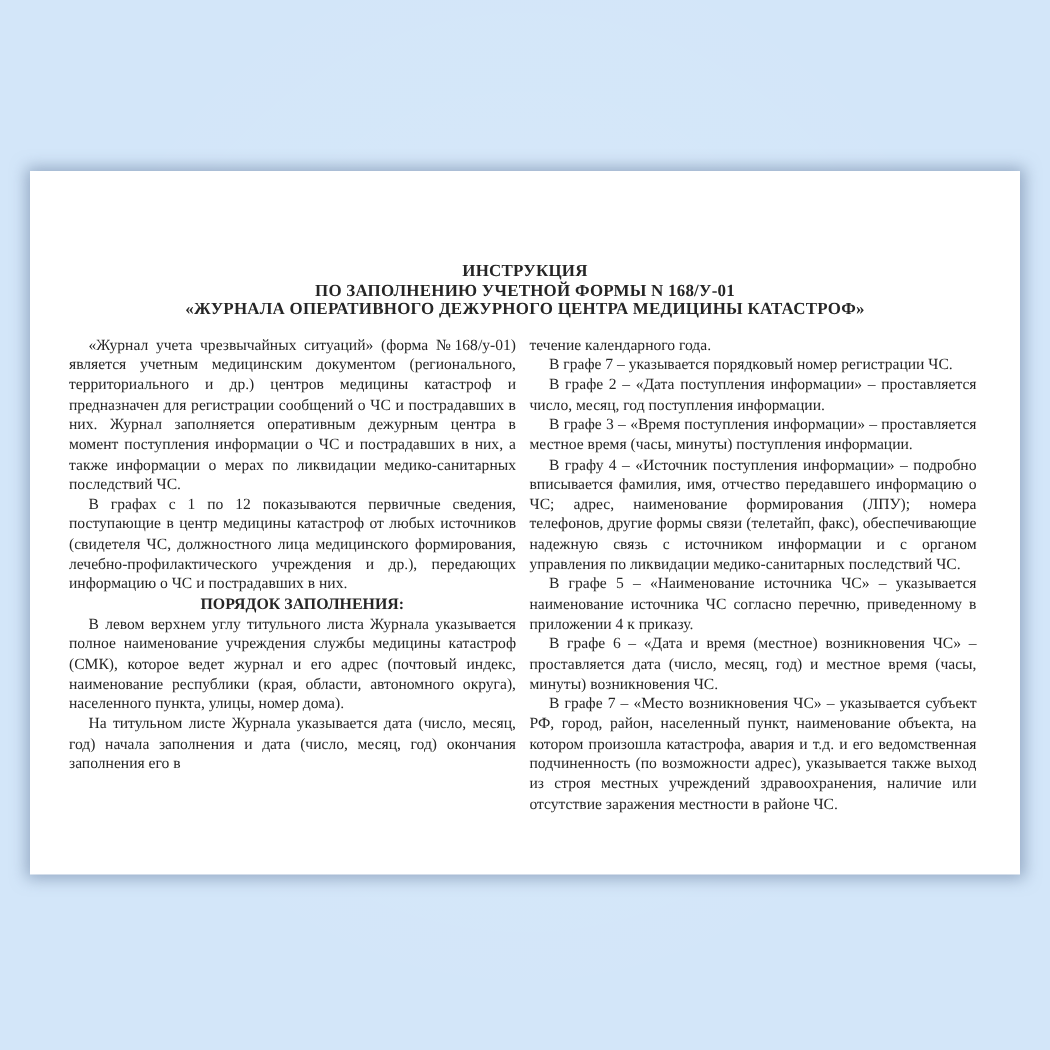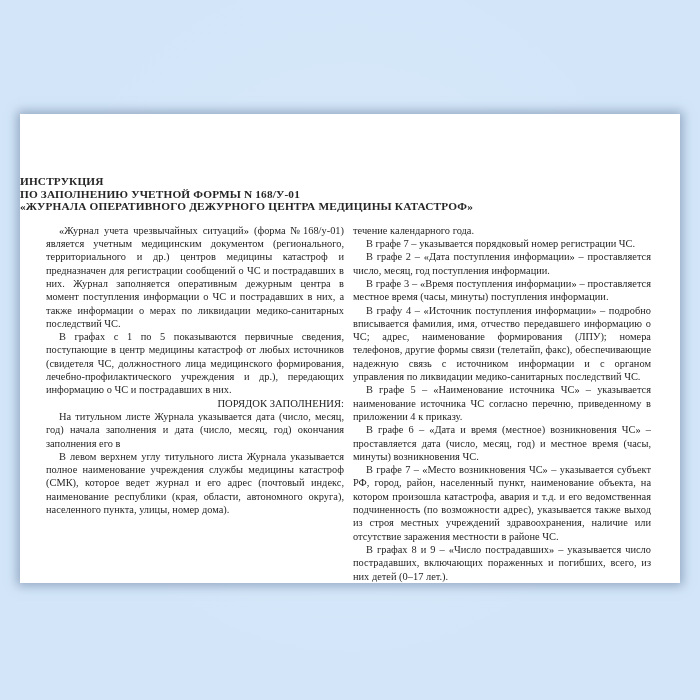--- a/index.html
+++ b/index.html
@@ -24,20 +24,21 @@
   }
   .page {
     position: absolute;
     left: 20px; top: 114px;
     width: 660px; height: 469px;
     background: var(--page);
     box-shadow: 0 0 10px 3px rgba(97, 119, 152, 0.55);
   }
   .title-block {
     padding-top: 61px;
+    text-align: center;
     font-weight: bold;
     font-size: 11.3px;
     line-height: 12.6px;
     letter-spacing: 0.15px;
     color: var(--text);
   }
   .columns {
     display: flex;
     gap: 9px;
     padding: 11px 29px 16px 26px;
@@ -48,57 +49,56 @@
     line-height: 13.3px;
     text-align: justify;
     color: var(--text);
   }
   .col p {
     margin: 0;
     text-indent: 13px;
   }
   .col p.no-indent { text-indent: 0; }
   .section-heading {
-    font-weight: normal;
+    font-weight: bold;
     margin: 14px 0 0 0;
     text-indent: 10px;
-    text-align: right;
+    text-align: center;
     font-size: 10.6px;
     color: var(--text);
   }
 </style>
 </head>
 <body>
 
 <div class="scene">
   <div class="page">
 
     <div class="title-block">
       <div>ИНСТРУКЦИЯ</div>
       <div>ПО ЗАПОЛНЕНИЮ УЧЕТНОЙ ФОРМЫ N 168/У-01</div>
       <div>«ЖУРНАЛА ОПЕРАТИВНОГО ДЕЖУРНОГО ЦЕНТРА МЕДИЦИНЫ КАТАСТРОФ»</div>
     </div>
 
     <div class="columns">
 
       <div class="col">
         <p>«Журнал учета чрезвычайных ситуаций» (форма №168/у-01) является учетным медицинским документом (регионального, территориального и др.) центров медицины катастроф и предназначен для регистрации сообщений о ЧС и пострадавших в них. Журнал заполняется оперативным дежурным центра в момент поступления информации о ЧС и пострадавших в них, а также информации о мерах по ликвидации медико-санитарных последствий ЧС.</p>
-        <p>В графах с 1 по 5 показываются первичные сведения, поступающие в центр медицины катастроф от любых источников (свидетеля ЧС, должностного лица медицинского формирования, лечебно-профилактического учреждения и др.), передающих информацию о ЧС и пострадавших в них.</p>
+        <p>В графах с 1 по 12 показываются первичные сведения, поступающие в центр медицины катастроф от любых источников (свидетеля ЧС, должностного лица медицинского формирования, лечебно-профилактического учреждения и др.), передающих информацию о ЧС и пострадавших в них.</p>
         <p class="section-heading">ПОРЯДОК ЗАПОЛНЕНИЯ:</p>
+        <p>В левом верхнем углу титульного листа Журнала указывается полное наименование учреждения службы медицины катастроф (СМК), которое ведет журнал и его адрес (почтовый индекс, наименование республики (края, области, автономного округа), населенного пункта, улицы, номер дома).</p>
         <p>На титульном листе Журнала указывается дата (число, месяц, год) начала заполнения и дата (число, месяц, год) окончания заполнения его в</p>
-        <p>В левом верхнем углу титульного листа Журнала указывается полное наименование учреждения службы медицины катастроф (СМК), которое ведет журнал и его адрес (почтовый индекс, наименование республики (края, области, автономного округа), населенного пункта, улицы, номер дома).</p>
       </div>
 
       <div class="col">
         <p class="no-indent">течение календарного года.</p>
         <p>В графе 7 – указывается порядковый номер регистрации ЧС.</p>
         <p>В графе 2 – «Дата поступления информации» – проставляется число, месяц, год поступления информации.</p>
         <p>В графе 3 – «Время поступления информации» – проставляется местное время (часы, минуты) поступления информации.</p>
         <p>В графу 4 – «Источник поступления информации» – подробно вписывается фамилия, имя, отчество передавшего информацию о ЧС; адрес, наименование формирования (ЛПУ); номера телефонов, другие формы связи (телетайп, факс), обеспечивающие надежную связь с источником информации и с органом управления по ликвидации медико-санитарных последствий ЧС.</p>
         <p>В графе 5 – «Наименование источника ЧС» – указывается наименование источника ЧС согласно перечню, приведенному в приложении 4 к приказу.</p>
         <p>В графе 6 – «Дата и время (местное) возникновения ЧС» – проставляется дата (число, месяц, год) и местное время (часы, минуты) возникновения ЧС.</p>
         <p>В графе 7 – «Место возникновения ЧС» – указывается субъект РФ, город, район, населенный пункт, наименование объекта, на котором произошла катастрофа, авария и т.д. и его ведомственная подчиненность (по возможности адрес), указывается также выход из строя местных учреждений здравоохранения, наличие или отсутствие заражения местности в районе ЧС.</p>
-        <p>В графах 8 и 9 – «Число пострадавших» – указывается число пострадавших, включающих пораженных и погибших, всего, из них детей (0–17 лет.).</p>
       </div>
 
     </div>
   </div>
 </div>
 
 </body></html>

